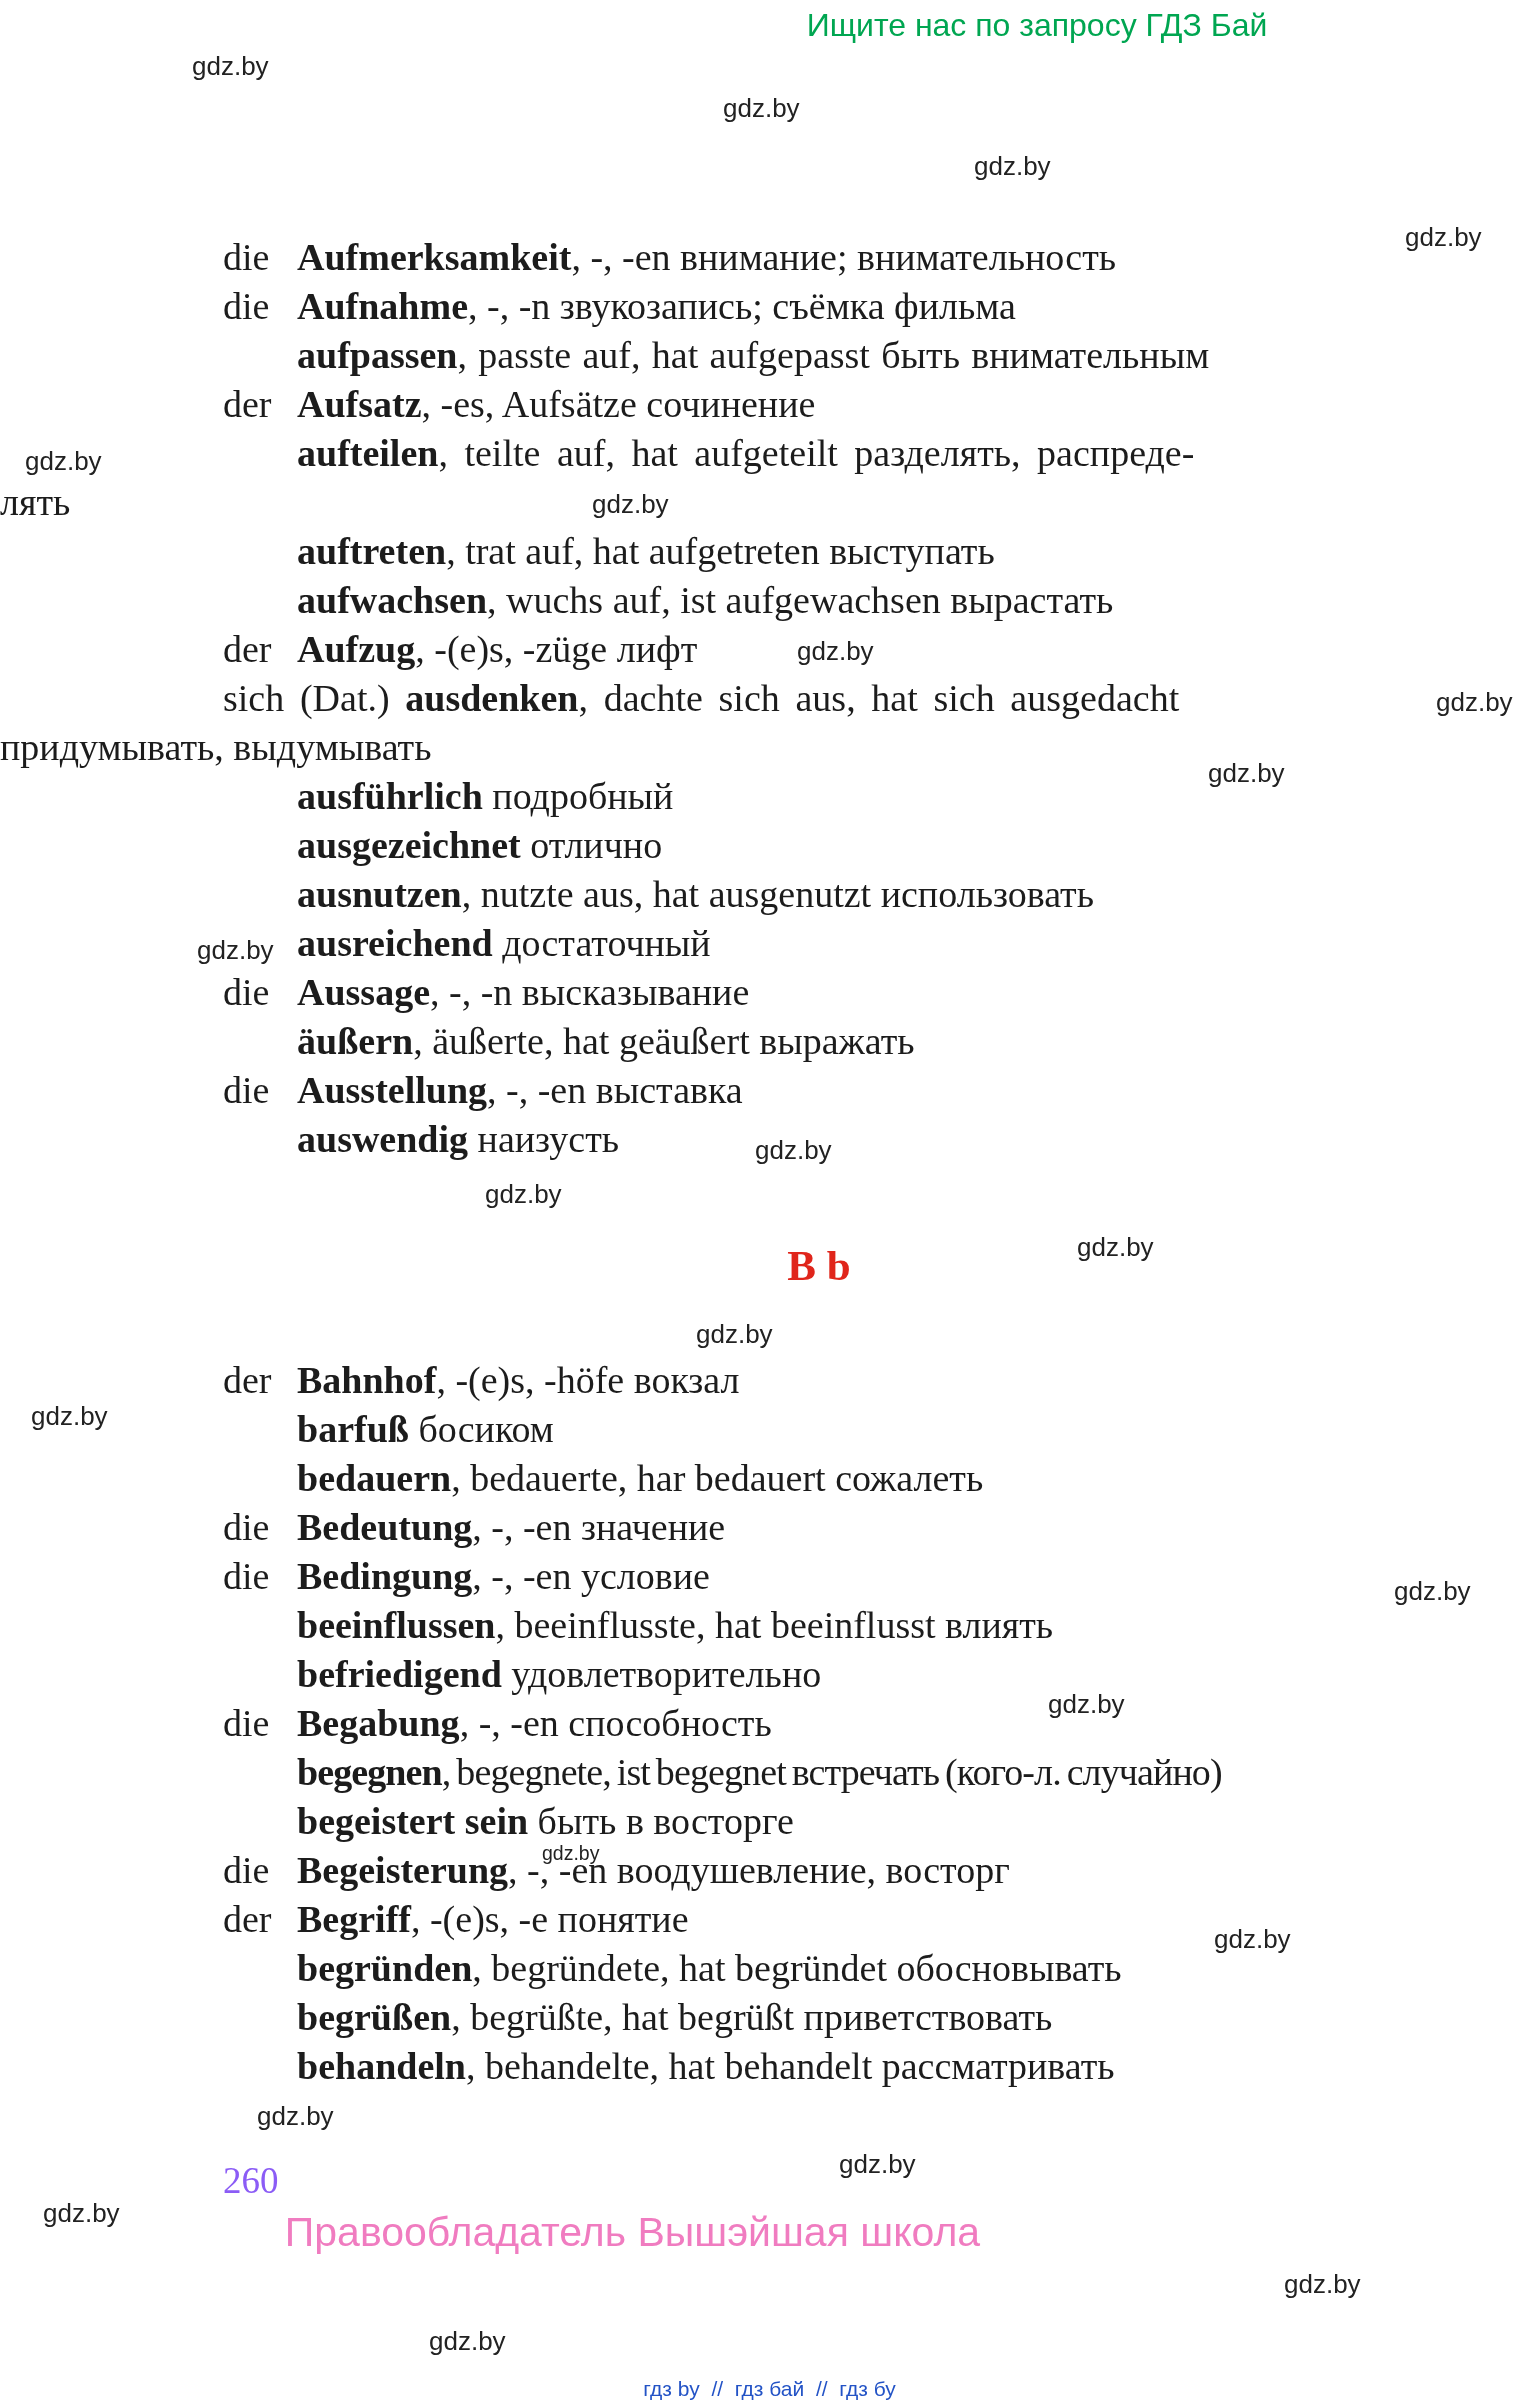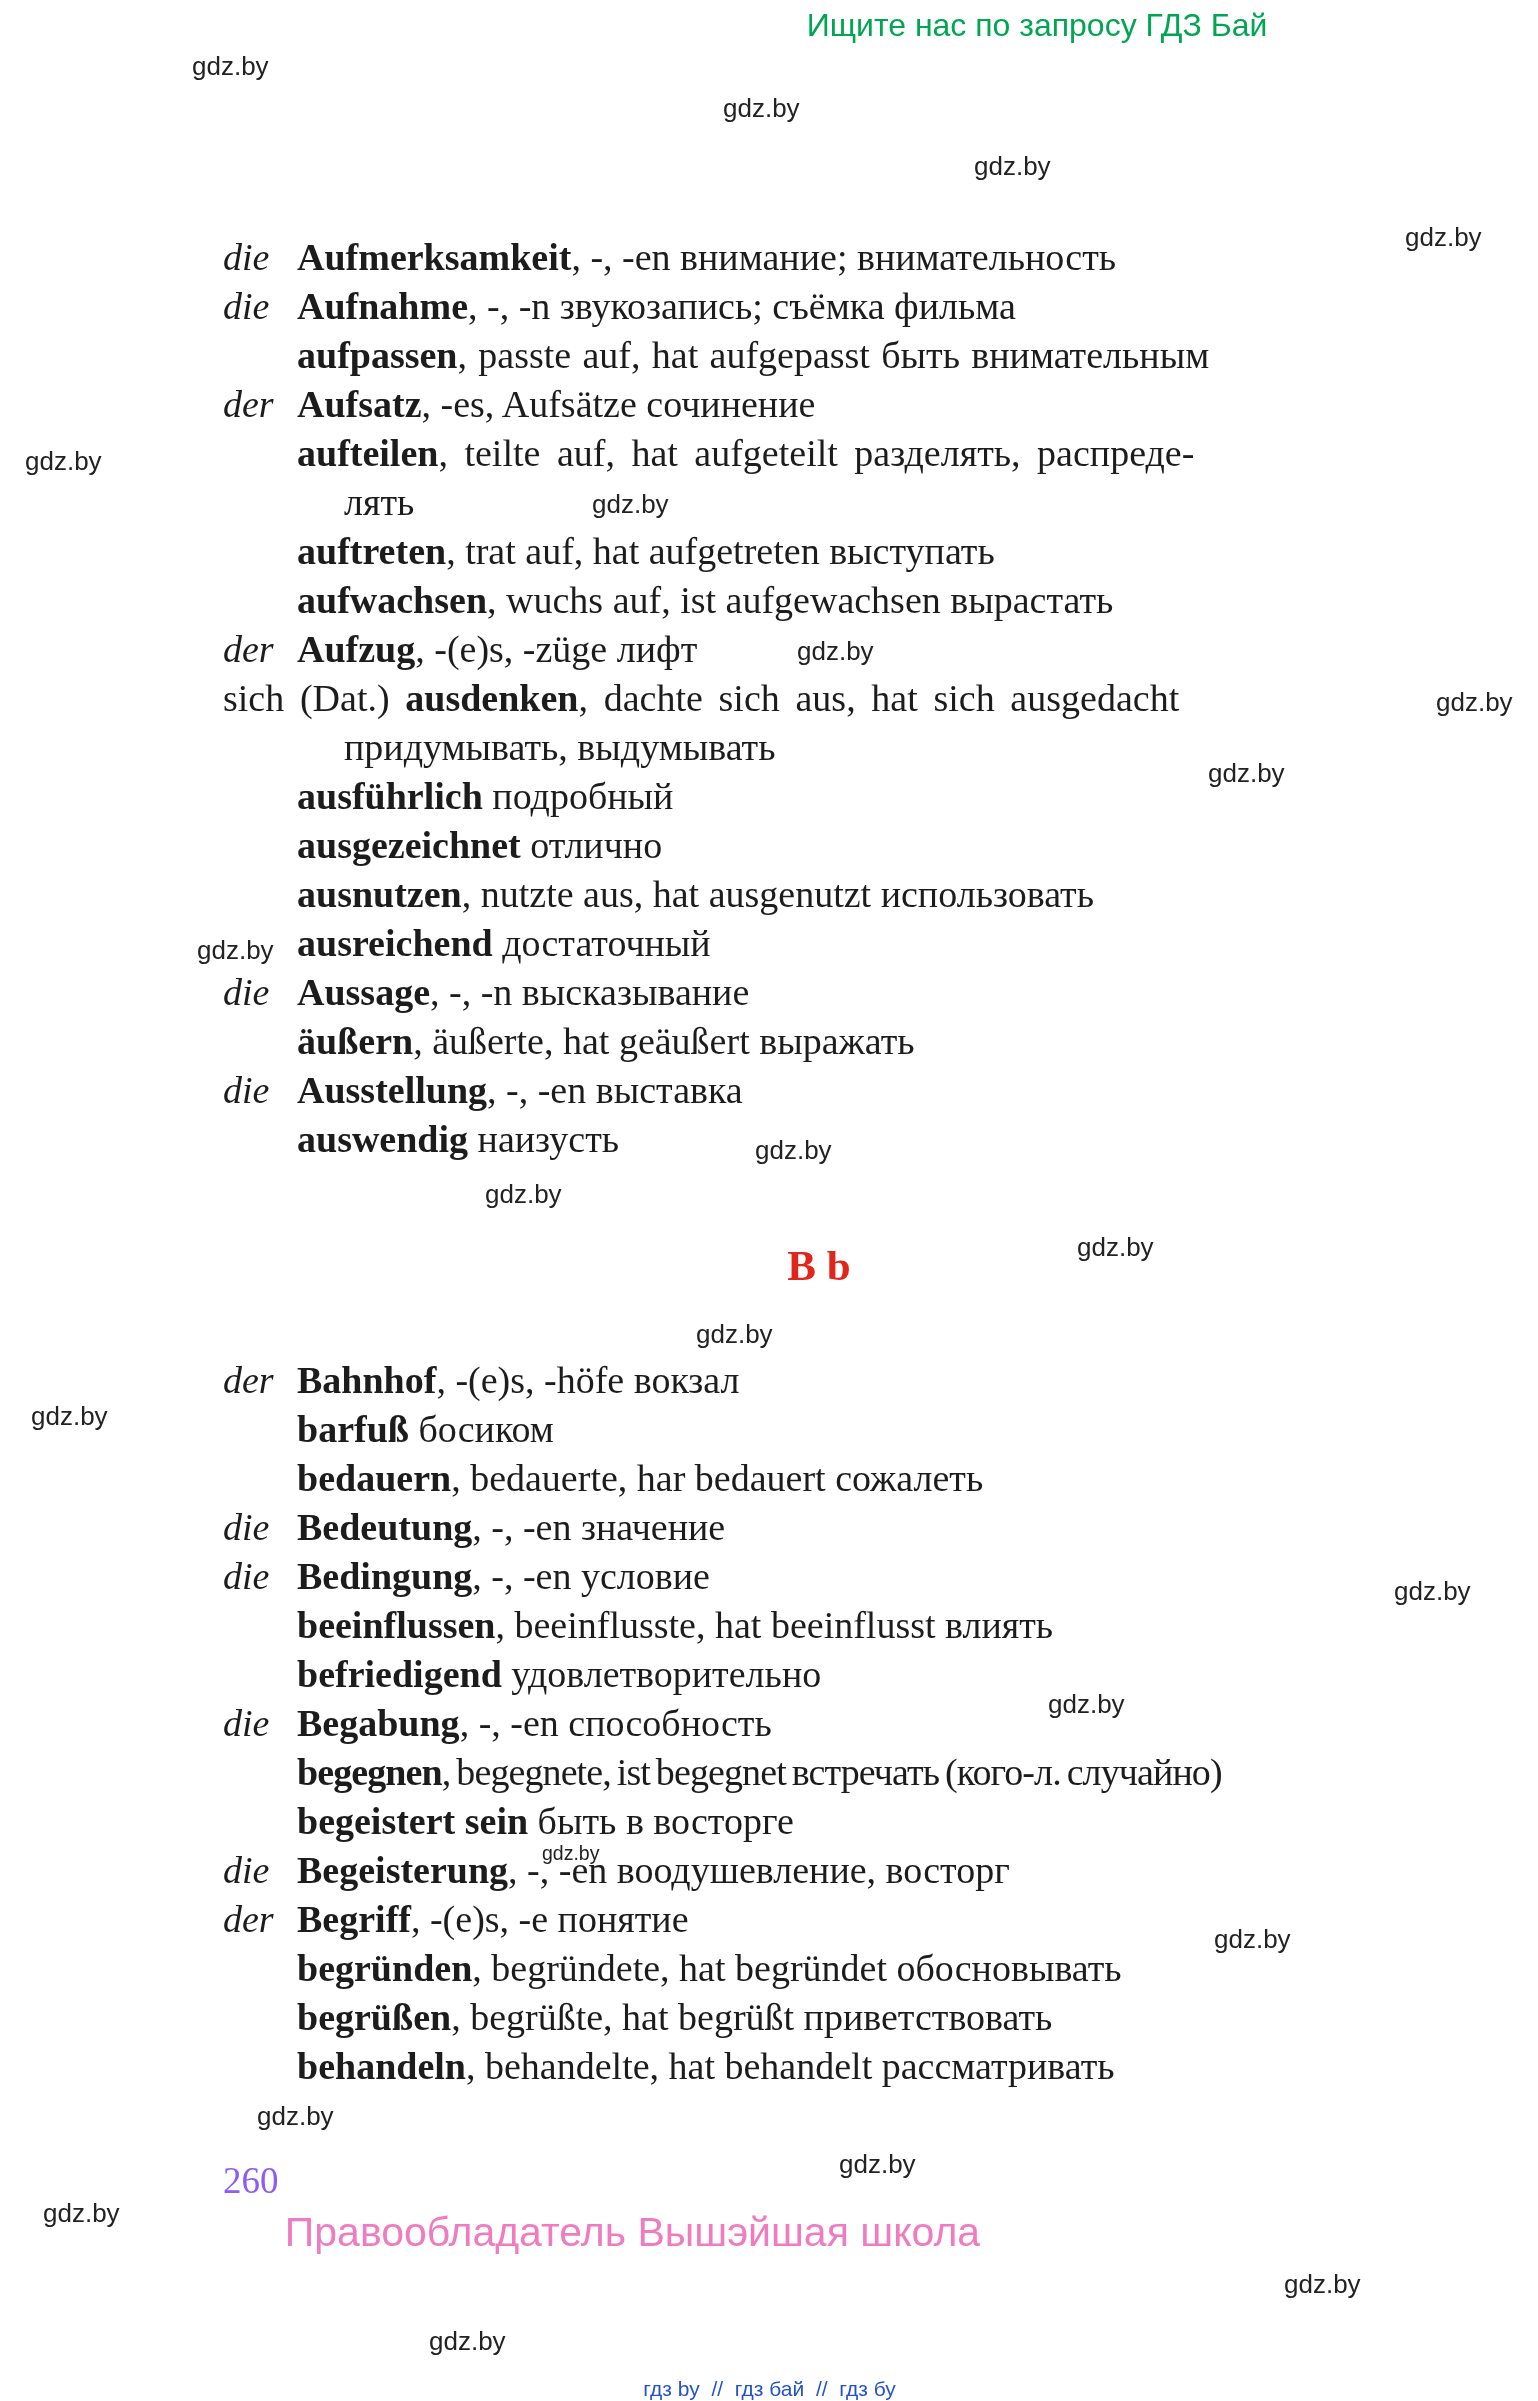--- a/index.html
+++ b/index.html
@@ -16,22 +16,22 @@
   .wm {
     position:absolute; font-family:"Liberation Sans", sans-serif;
     font-size:26px; color:#222222; white-space:nowrap;
   }
   .dict { position:absolute; left:0; width:1539px; font-size:38px; line-height:49px; }
   #dictA { top:233px; }
   #dictB { top:1356px; }
   .dline { white-space:nowrap; }
   .ind0 { padding-left:223px; }
   .ind1 { padding-left:297px; }
-  .ind2 { padding-left:344px; }
-  .art { display:inline-block; width:74px;font-style:italic; }
+  .ind2 { }
+  .art { display:inline-block; width:74px; }
   .bold { font-weight:bold; }
   .ital { }
   .letter-head {
     position:absolute; top:1241px; left:223px; width:1192px; text-align:center;
     font-size:43px; font-weight:bold; color:#e0251b;
   }
   .pagenum { position:absolute; top:2159px; left:223px; font-size:37px; color:#8b5cf6; }
   .copyright {
     position:absolute; top:2209px; left:0; width:1265px; text-align:center;
     font-family:"Liberation Sans", sans-serif; font-size:41px; color:#f07cc0;

